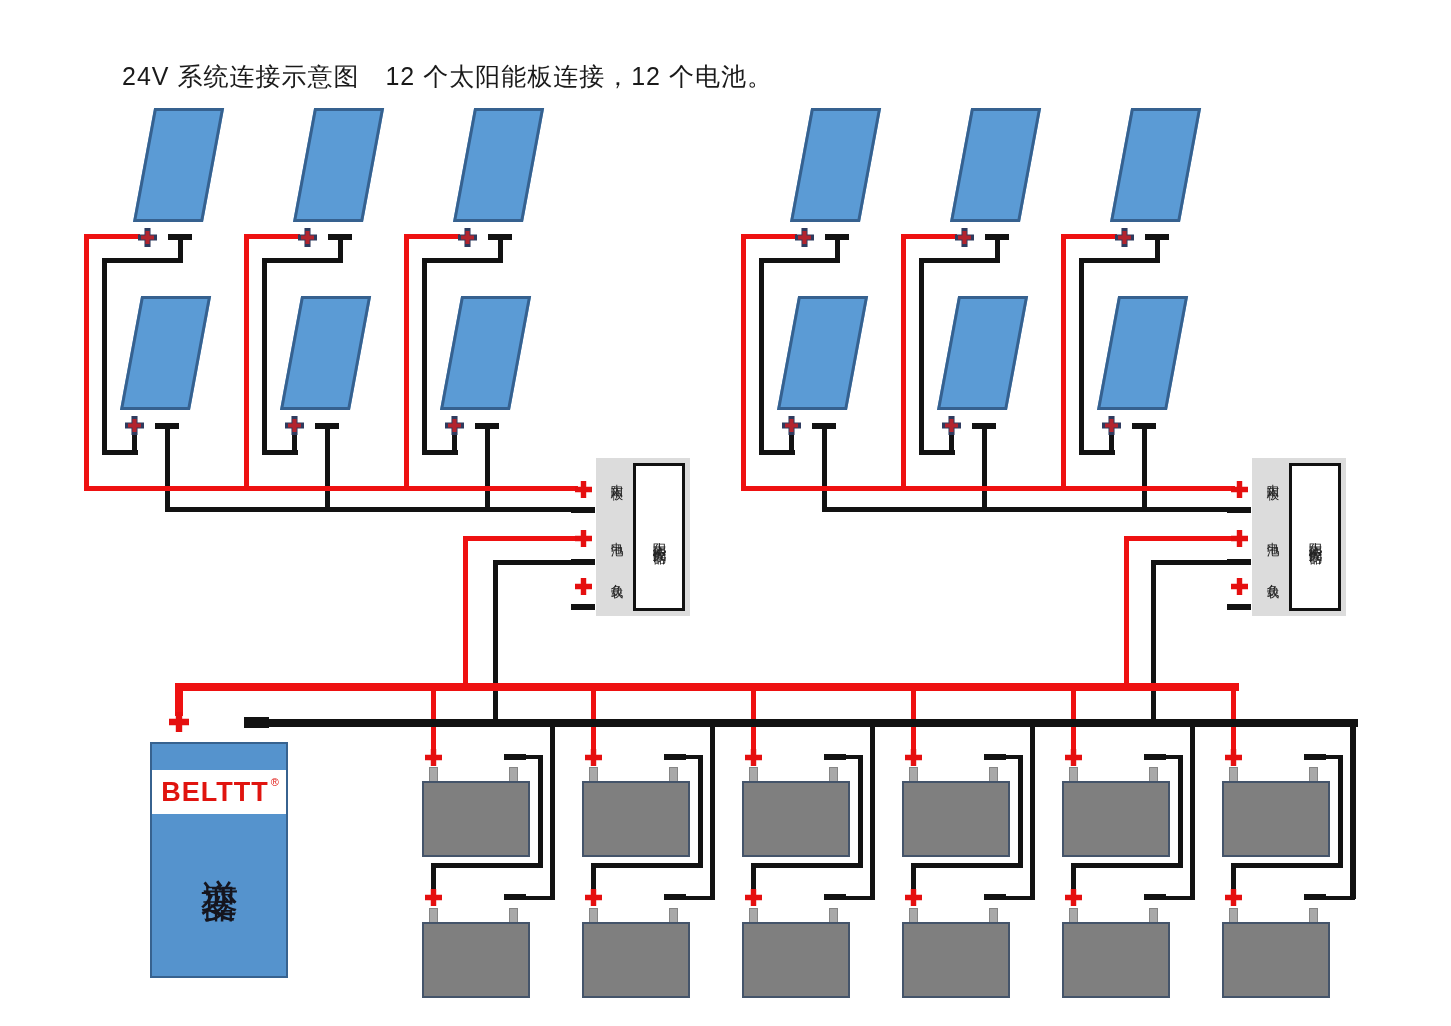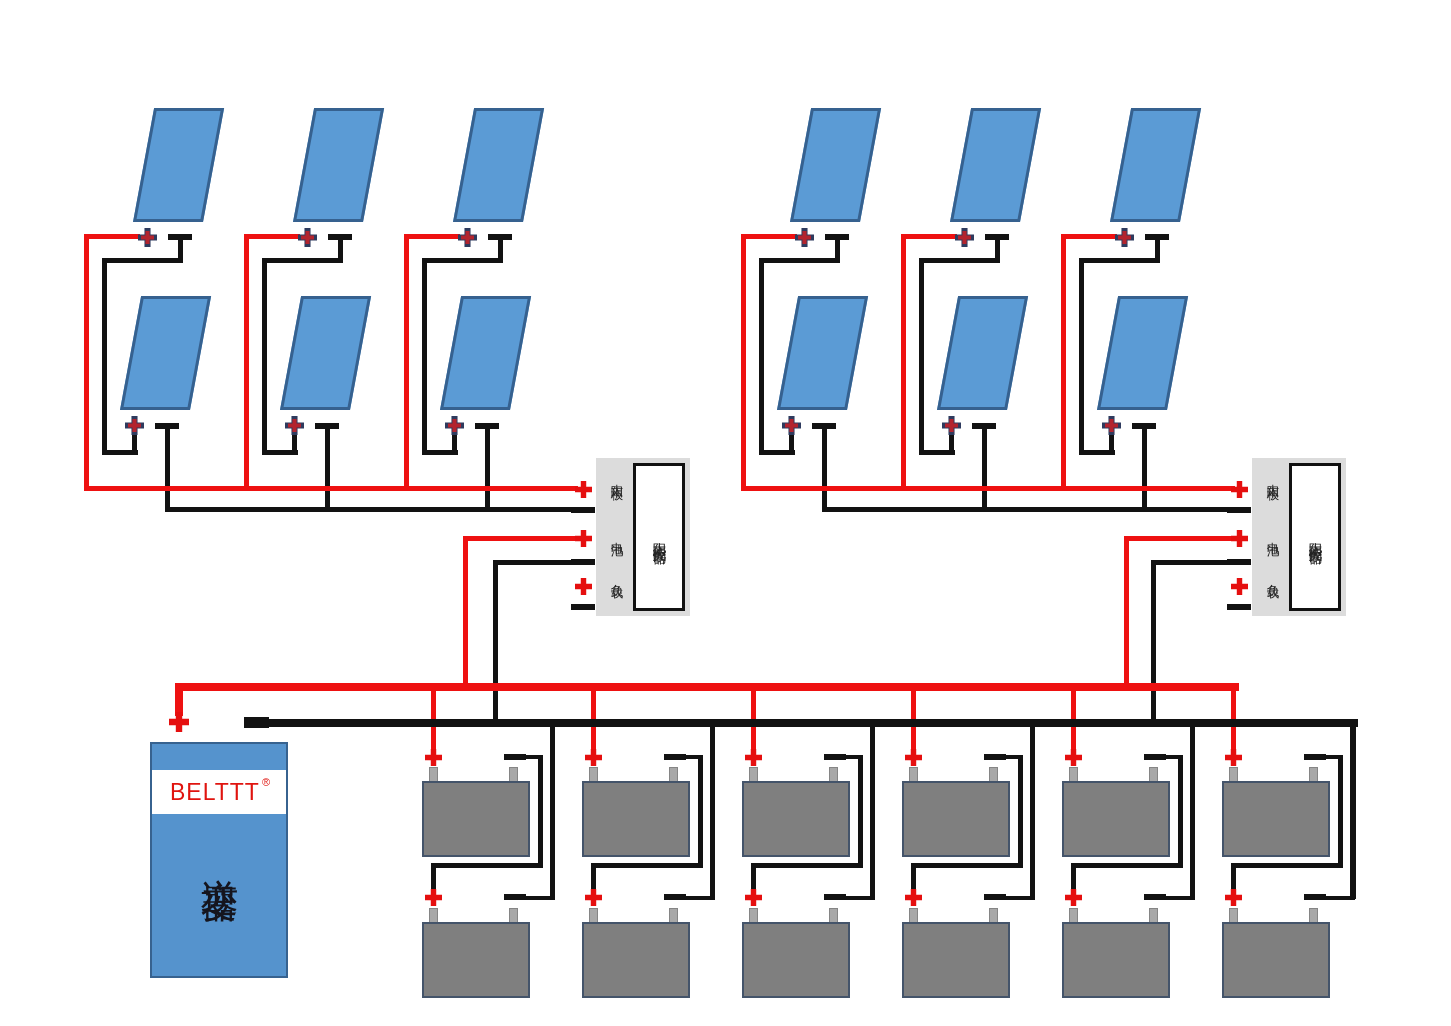--- a/index.html
+++ b/index.html
@@ -25,30 +25,31 @@
   .ctrl .inner{position:absolute;left:37px;top:5px;width:46px;height:142px;background:#ffffff;border:3px solid #111;display:flex;align-items:center;justify-content:center;}
   .vtxt{writing-mode:vertical-rl;text-orientation:upright;color:#222;}
   .ctrl .plabel{position:absolute;left:12px;font-size:12.5px;letter-spacing:2px;}
   .ctrl .cname{font-size:13.5px;letter-spacing:2px;}
   
   .bt{position:absolute;width:108px;height:76px;background:#7f7f7f;border:2px solid #44546a;box-sizing:border-box;}
   .po{position:absolute;width:9px;height:15px;background:#a8a8a8;border:1px solid #858585;box-sizing:border-box;}
   
   .inv{position:absolute;left:150px;top:742px;width:138px;height:236px;background:#5593cd;border:2px solid #37628f;box-sizing:border-box;}
   .inv .band{position:absolute;left:0;top:26px;width:100%;height:44px;background:#ffffff;display:flex;align-items:center;justify-content:center;}
-  .inv .brand{color:#e0140f;font-size:23px;font-weight:normal;letter-spacing:1px;font-style:normal;}
+  .inv .brand{color:#e0140f;font-size:27px;font-weight:bold;letter-spacing:1px;font-style:normal;}
   .inv .reg{color:#e0140f;font-size:11px;vertical-align:top;position:relative;top:-10px;left:2px;}
   .inv .iname{position:absolute;left:0;top:104px;width:100%;display:flex;justify-content:center;}
   .inv .iname span{writing-mode:vertical-rl;text-orientation:upright;font-size:38px;color:#15151e;letter-spacing:4px;}
 </style>
 </head>
 <body>
 
 <div class="stage">
 
+  <div class="title">24V 系统连接示意图　12 个太阳能板连接，12 个电池。</div>
 
   <div class="sp" style="left:133px;top:108px"></div>
   <div class="sp" style="left:293px;top:108px"></div>
   <div class="sp" style="left:453px;top:108px"></div>
 
   <div class="sp" style="left:120px;top:296px"></div>
   <div class="sp" style="left:280px;top:296px"></div>
   <div class="sp" style="left:440px;top:296px"></div>
 
   <div class="sp" style="left:790px;top:108px"></div>

